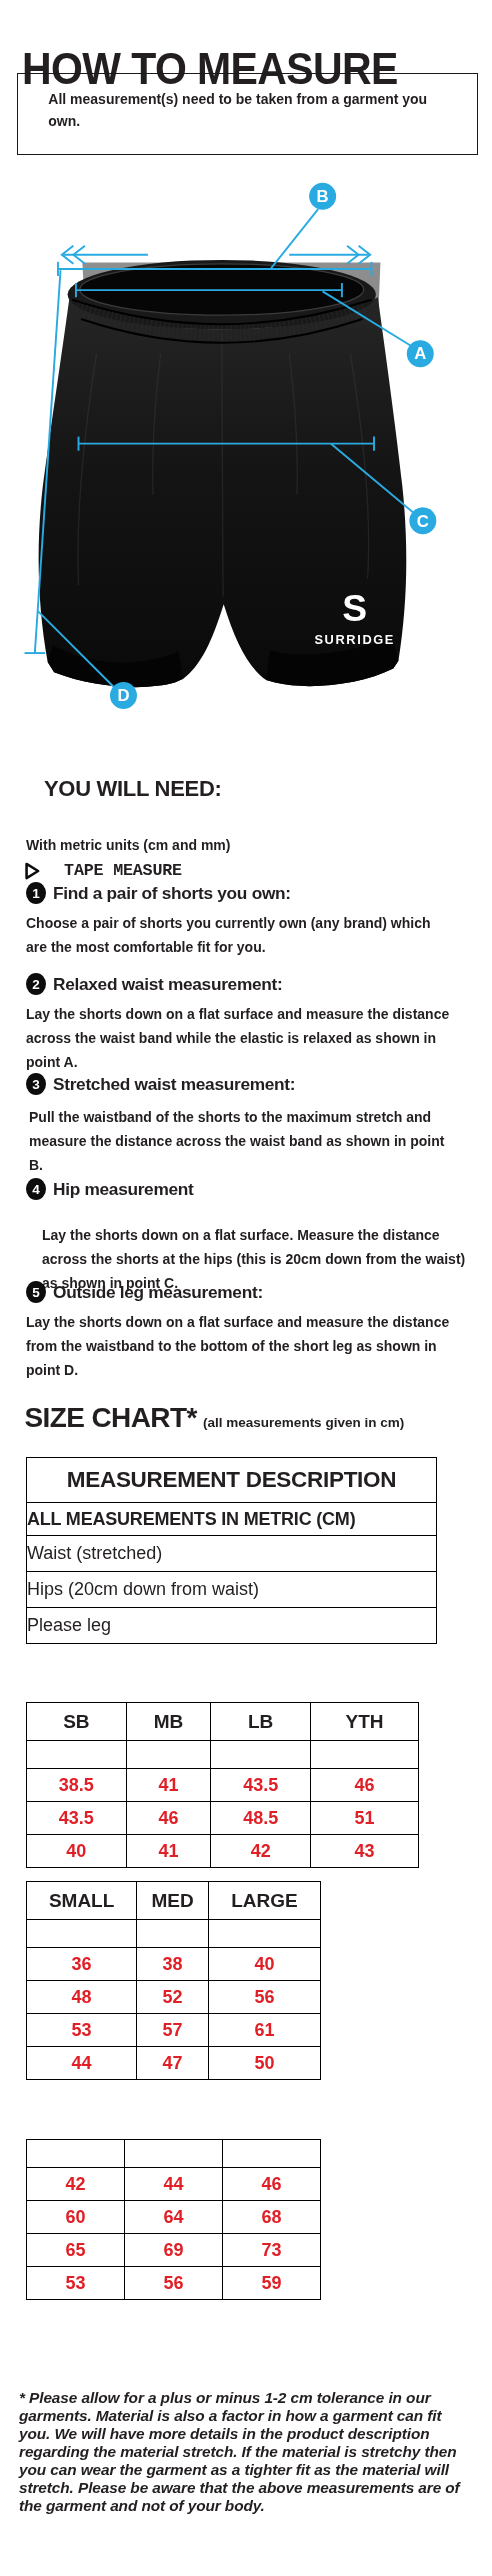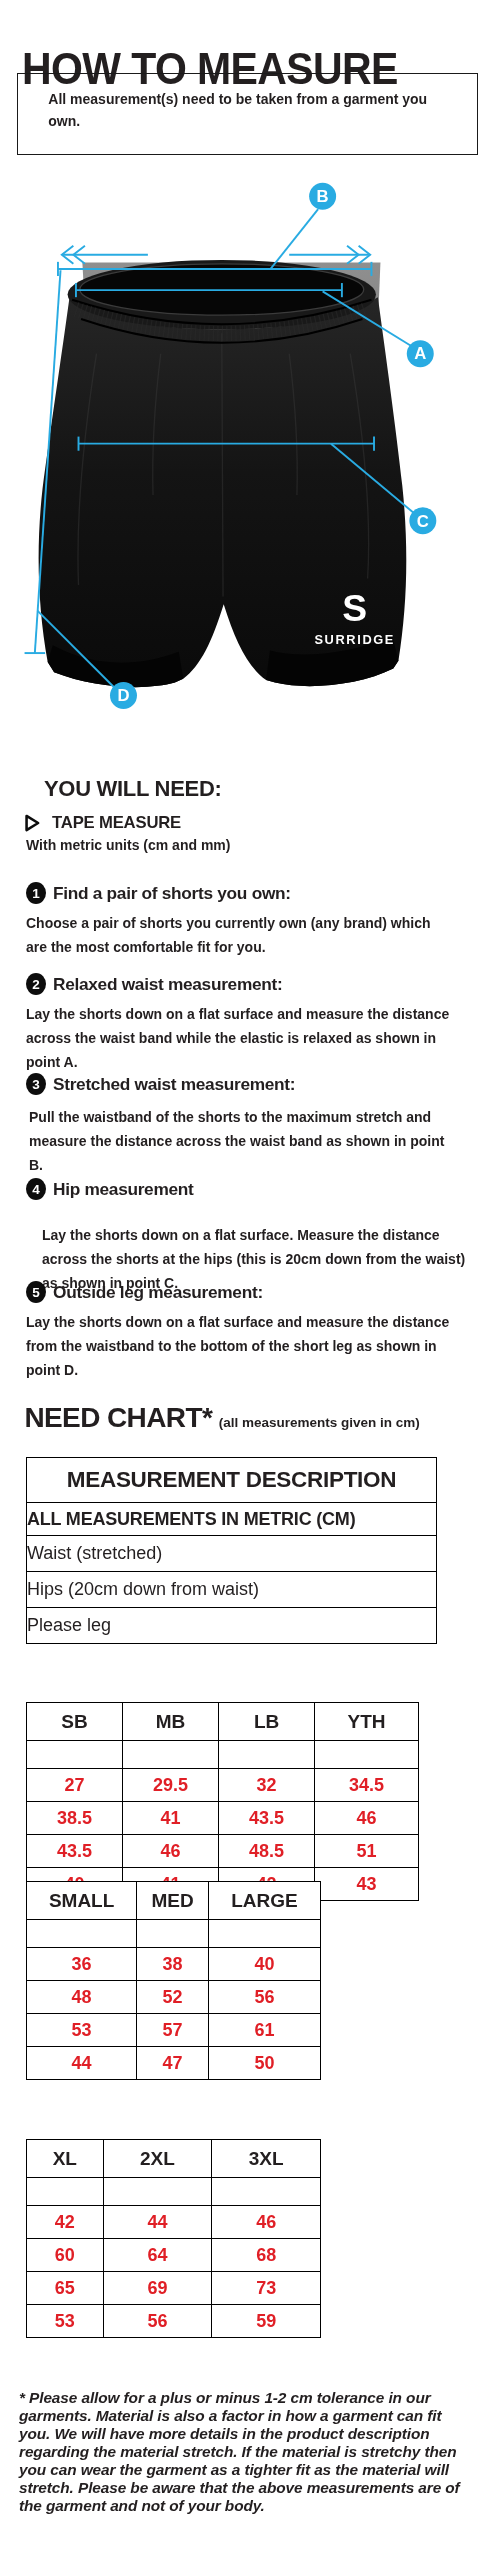--- a/index.html
+++ b/index.html
@@ -10,21 +10,21 @@
   .abs{position:absolute;}
   
   .page-title{left:22px;top:16.7px;font-size:41px;font-weight:900;letter-spacing:-0.6px;transform:scaleY(1.08);transform-origin:left top;white-space:nowrap;}
   
   .notice-box{left:17.3px;top:73px;width:461px;height:82px;box-sizing:border-box;border:1.9px solid #1a1a1a;padding:14px 30px;}
   .notice-box p{margin:0;font-size:14px;font-weight:700;line-height:22px;}
   
   .figure{left:0;top:161px;}
   
   .ywn-heading{left:36px;top:758px;font-size:22px;font-weight:900;letter-spacing:-0.3px;margin-left:8px;}
-  .tape-row{left:24.4px;top:813px;display:flex;align-items:center;gap:11px;}
+  .tape-row{left:24.4px;top:861px;display:flex;align-items:center;gap:23px;font-family:Liberation Mono, monospace;}
   .tape-label{font-size:16.7px;font-weight:900;letter-spacing:-0.2px;}
   .tape-note{left:26px;top:837px;font-size:14px;font-weight:700;}
   
   .step-head{display:flex;align-items:center;gap:7px;left:26px;}
   .step-badge{width:20px;height:22px;border-radius:50%;background:#0d0d0d;color:#fff;font-size:13.5px;font-weight:900;display:flex;align-items:center;justify-content:center;flex:0 0 auto;}
   .step-title{font-size:17.3px;font-weight:900;letter-spacing:-0.3px;white-space:nowrap;}
   .step-body{left:26px;width:424px;font-size:14px;font-weight:700;line-height:24px;}
   
   .size-chart-row{left:24.4px;top:1402px;display:flex;align-items:baseline;gap:6.4px;}
   .size-chart-title{font-size:28px;font-weight:900;letter-spacing:-0.6px;}
@@ -191,21 +191,21 @@
 </div>
 <p class="abs step-body" style="top:1207px;margin:16px">Lay the shorts down on a flat surface. Measure the distance across the shorts at the hips (this is 20cm down from the waist) as shown in point C.</p>
 
 <div class="abs step-head" style="top:1281px">
   <span class="step-badge">5</span>
   <span class="step-title">Outside leg measurement:</span>
 </div>
 <p class="abs step-body" style="top:1310px;margin:0">Lay the shorts down on a flat surface and measure the distance from the waistband to the bottom of the short leg as shown in point D.</p>
 
 <div class="abs size-chart-row">
-  <span class="size-chart-title">NEED CHART*</span>
+  <span class="size-chart-title">SIZE CHART*</span>
   <span class="size-chart-note">(all measurements given in cm)</span>
 </div>
 
 <table class="abs sheet mtable">
   <tbody id="mtable-body">
     <tr>
       <td class="m-head">MEASUREMENT DESCRIPTION</td>
     </tr>
     <tr>
       <td class="m-sub">ALL MEASUREMENTS IN METRIC (CM)</td>
@@ -230,26 +230,20 @@
         <th>LB</th>
         <th>YTH</th>
       </tr>
       <tr class="empty">
         <td></td>
         <td></td>
         <td></td>
         <td></td>
       </tr>
       <tr>
-        <td class="val">27</td>
-        <td class="val">29.5</td>
-        <td class="val">32</td>
-        <td class="val">34.5</td>
-      </tr>
-      <tr>
         <td class="val">38.5</td>
         <td class="val">41</td>
         <td class="val">43.5</td>
         <td class="val">46</td>
       </tr>
       <tr>
         <td class="val">43.5</td>
         <td class="val">46</td>
         <td class="val">48.5</td>
         <td class="val">51</td>
@@ -291,25 +285,20 @@
       </tr>
       <tr>
         <td class="val">44</td>
         <td class="val">47</td>
         <td class="val">50</td>
       </tr>
     </tbody>
   </table>
 <table class="abs sheet size-table t4">
     <tbody>
-      <tr>
-        <th>XL</th>
-        <th>2XL</th>
-        <th>3XL</th>
-      </tr>
       <tr class="empty">
         <td></td>
         <td></td>
         <td></td>
       </tr>
       <tr>
         <td class="val">42</td>
         <td class="val">44</td>
         <td class="val">46</td>
       </tr>

